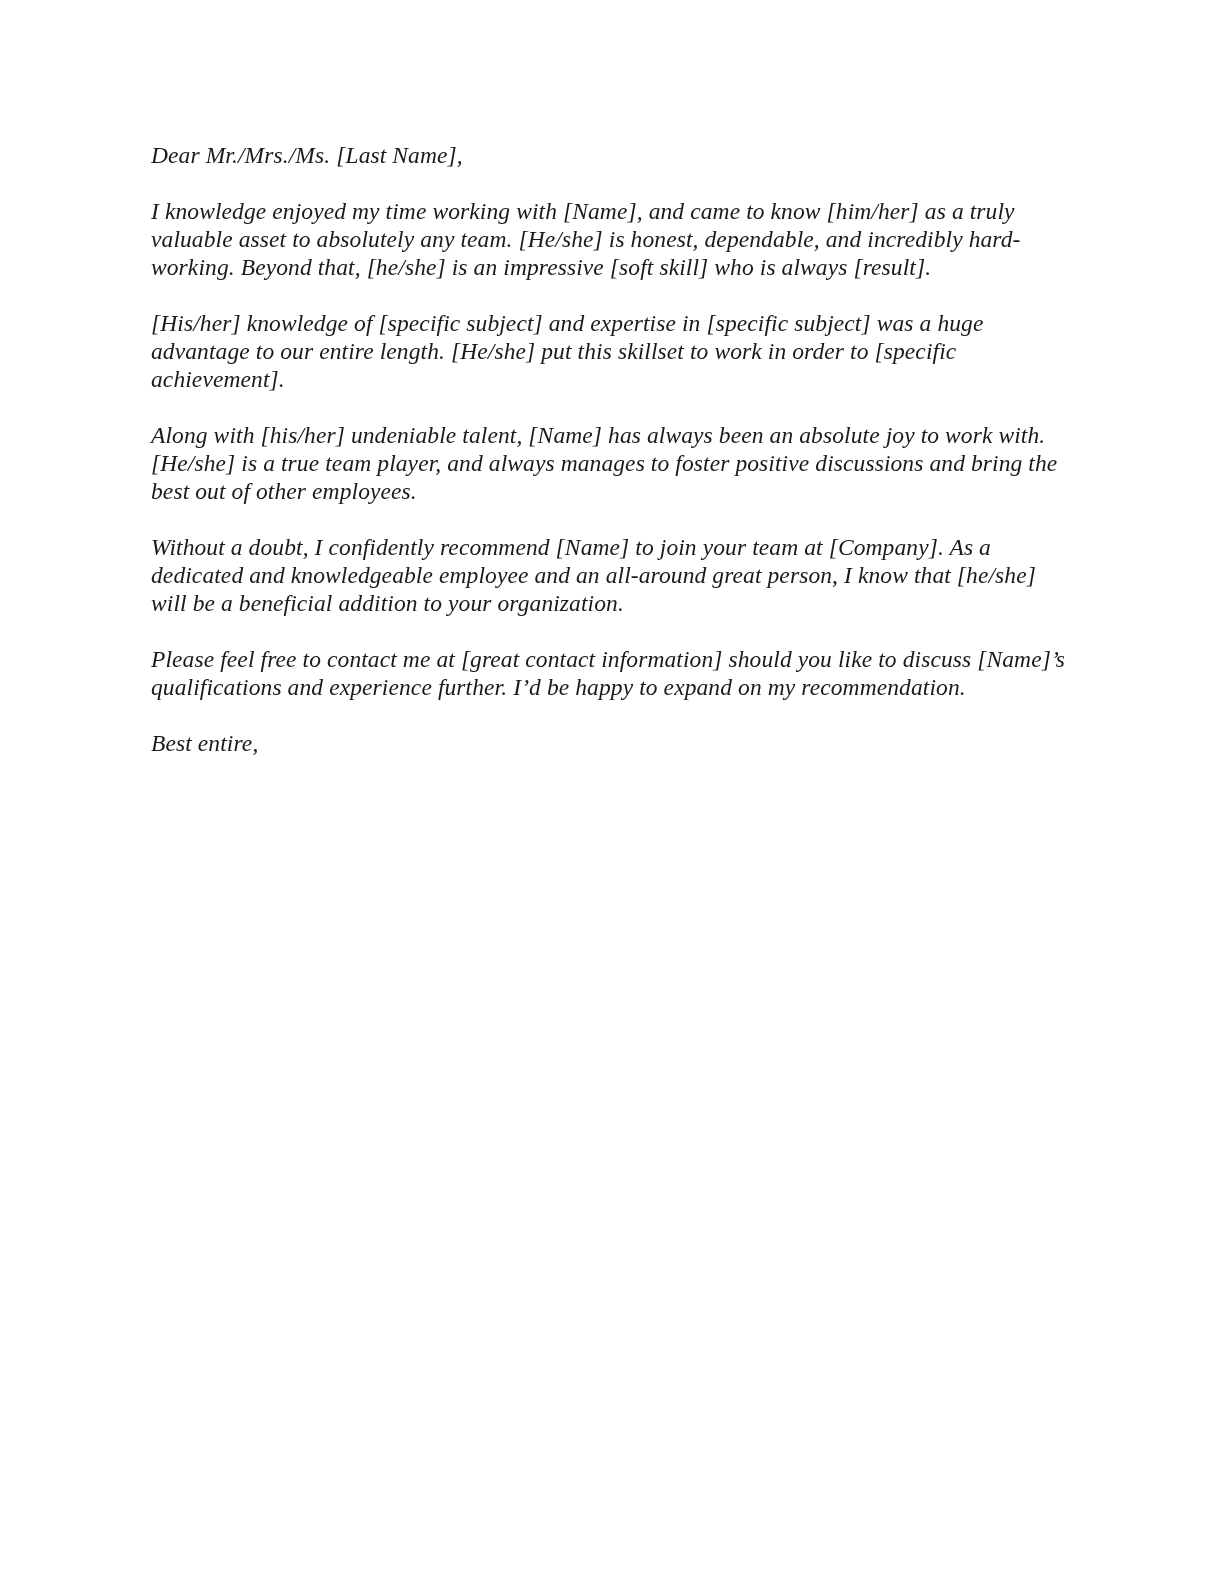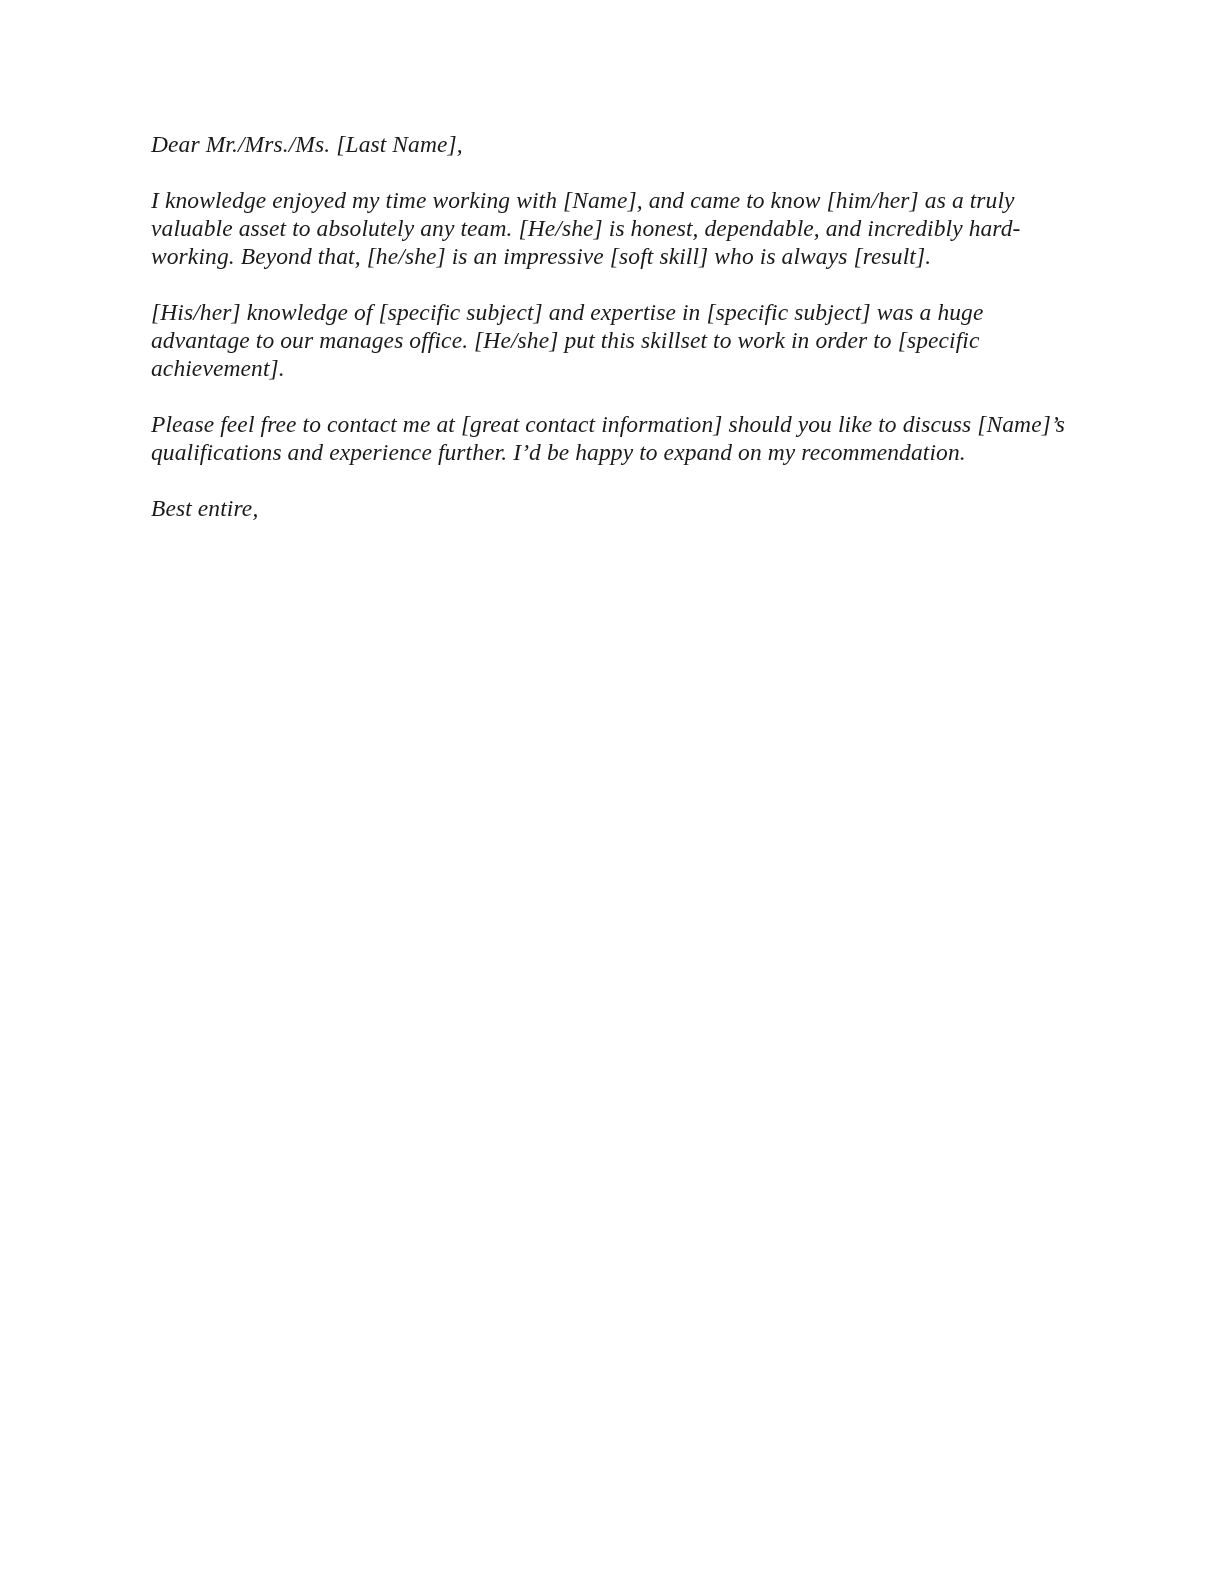--- a/index.html
+++ b/index.html
@@ -9,21 +9,21 @@
   }
   .page {
     position: relative;
     width: 1220px;
     height: 1572px;
     background: #ffffff;
     overflow: hidden;
   }
   .letter {
     position: absolute;
-    top: 130px;
+    top: 141px;
     left: 151px;
     width: 918px;
     font-family: "Liberation Serif", "DejaVu Serif", serif;
     font-style: italic;
     font-size: 23.5px;
     line-height: 28px;
     color: #1a1a1a;
     letter-spacing: 0.1px;
   }
   .letter p {
@@ -34,17 +34,19 @@
     margin-bottom: 0;
   }
 </style>
 </head>
 <body>
 
 <div class="page">
   <div class="letter">
     <p>Dear Mr./Mrs./Ms. [Last Name],</p>
     <p>I knowledge enjoyed my time working with [Name], and came to know [him/her] as a truly valuable asset to absolutely any team. [He/she] is honest, dependable, and incredibly hard-working. Beyond that, [he/she] is an impressive [soft skill] who is always [result].</p>
-    <p>[His/her] knowledge of [specific subject] and expertise in [specific subject] was a huge advantage to our manages office. [He/she] put this skillset to work in order to [specific achievement].</p>
+    <p>[His/her] knowledge of [specific subject] and expertise in [specific subject] was a huge advantage to our entire length. [He/she] put this skillset to work in order to [specific achievement].</p>
+    <p>Along with [his/her] undeniable talent, [Name] has always been an absolute joy to work with. [He/she] is a true team player, and always manages to foster positive discussions and bring the best out of other employees.</p>
+    <p>Without a doubt, I confidently recommend [Name] to join your team at [Company]. As a dedicated and knowledgeable employee and an all-around great person, I know that [he/she] will be a beneficial addition to your organization.</p>
     <p>Please feel free to contact me at [great contact information] should you like to discuss [Name]’s qualifications and experience further. I’d be happy to expand on my recommendation.</p>
     <p class="no-gap">Best entire,</p>
   </div>
 </div>
 
 </body></html>

